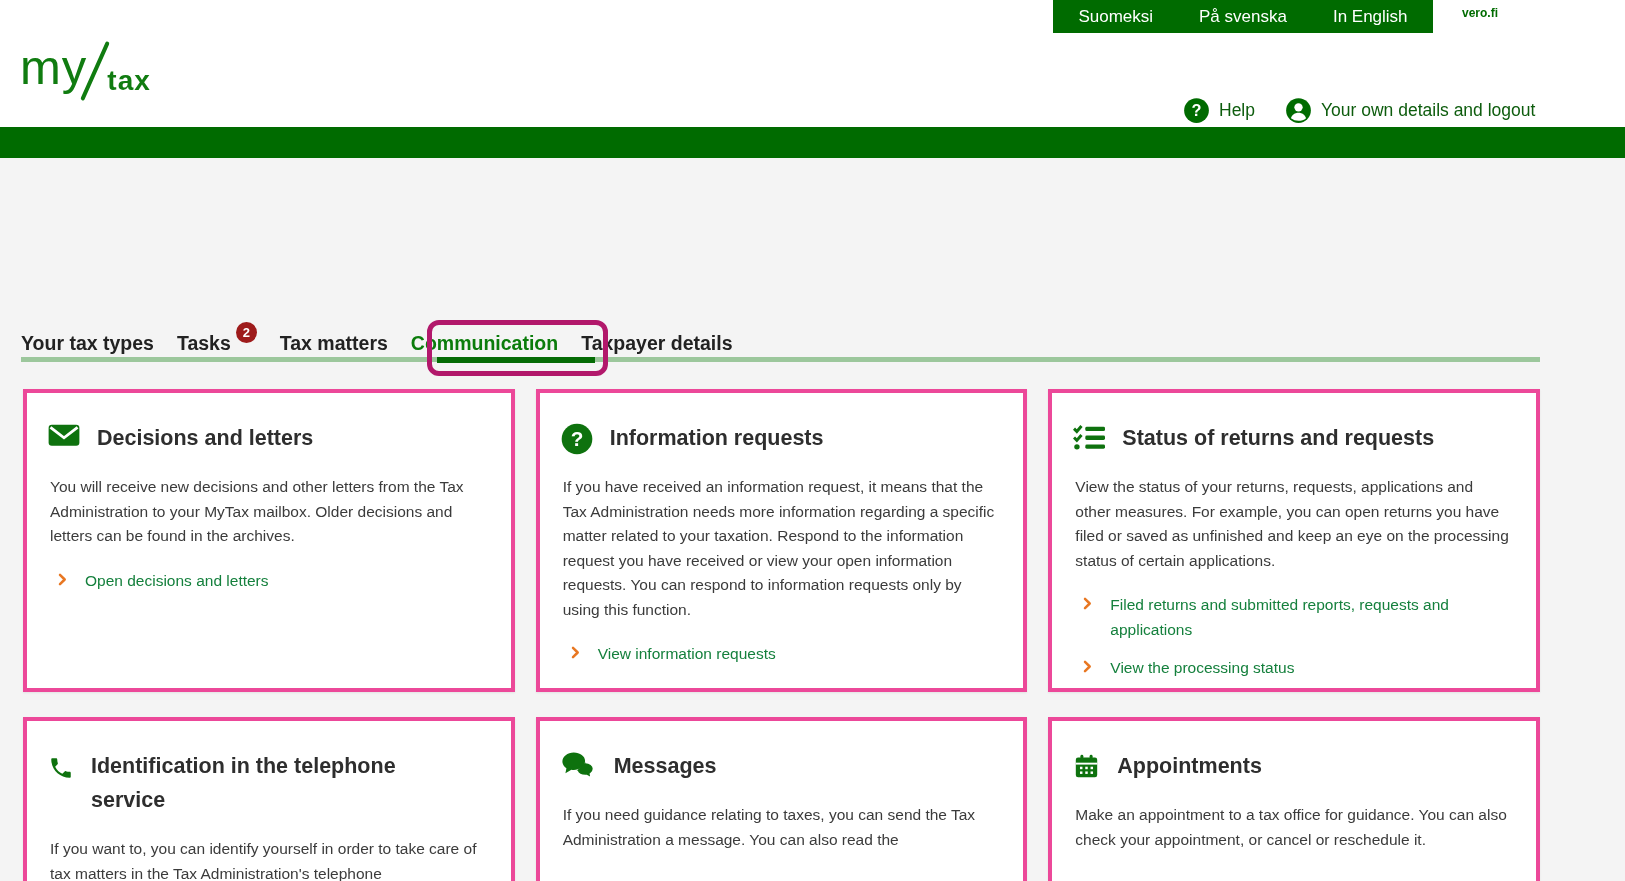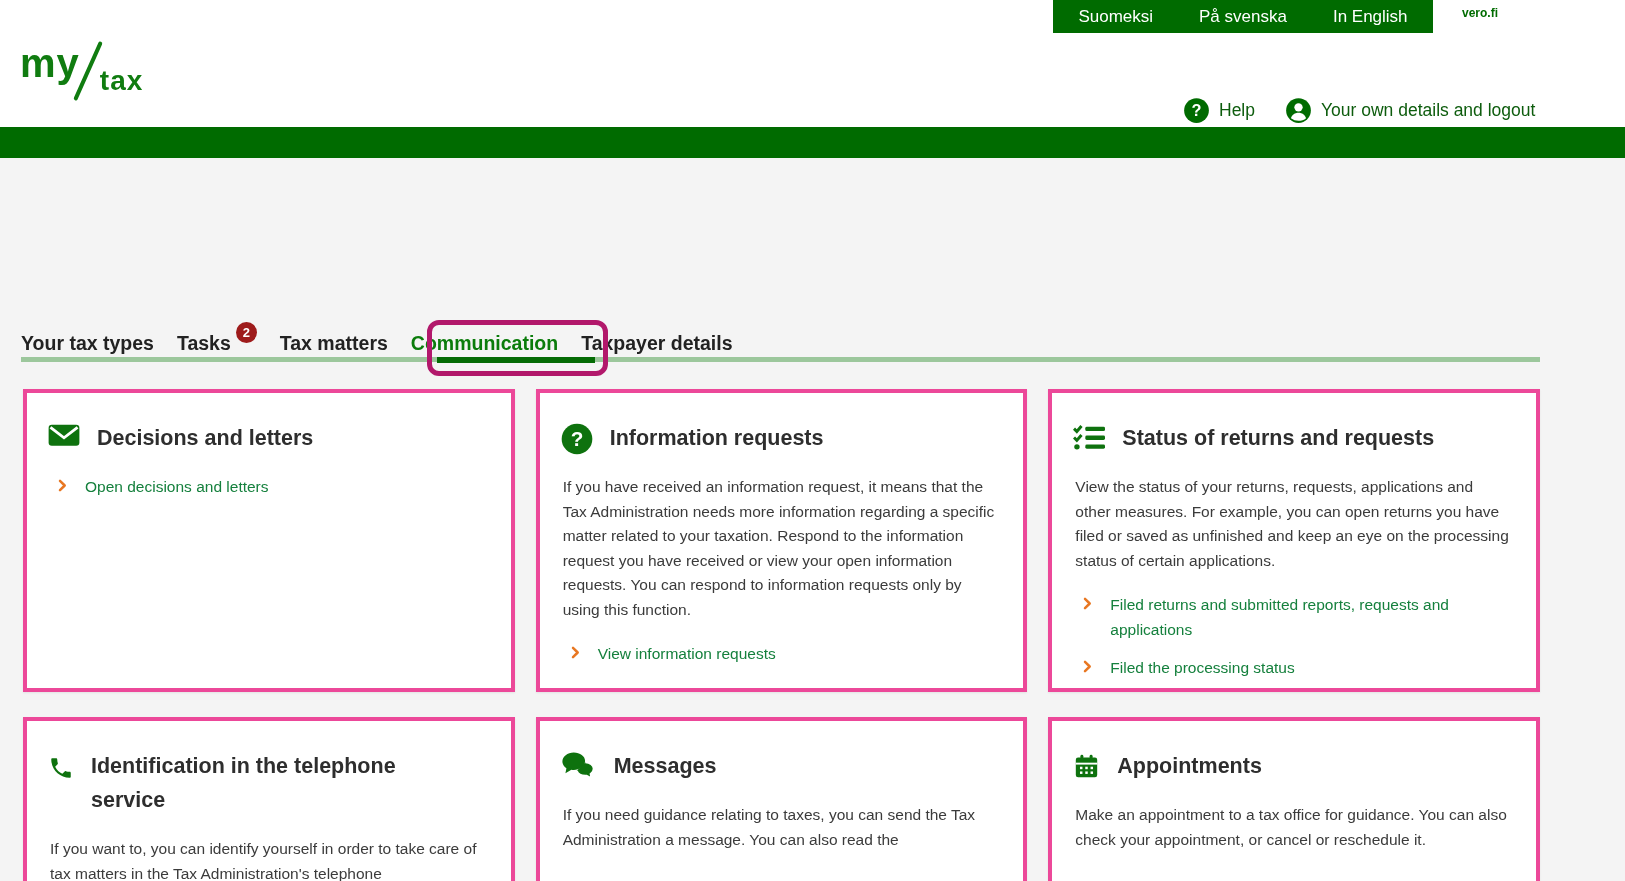--- a/index.html
+++ b/index.html
@@ -12,21 +12,21 @@
   .lang-bar { position:absolute; top:0; left:1053px; width:380px; height:33px;
     background:#006B00; display:flex; align-items:center; justify-content:center; gap:46px; }
   .lang-link { color:#fff; font-size:17px; text-decoration:none; cursor:pointer; white-space:nowrap; }
   .vero-link { position:absolute; top:6px; left:1462px; color:#006B00; font-weight:700;
     font-size:12px; text-decoration:none; cursor:pointer; }
 
   
   .header { position:absolute; top:33px; left:0; width:1625px; height:94px; background:#fff; }
   .logo { position:absolute; left:20px; top:10px; display:flex; align-items:flex-start;
     color:#107C10; cursor:pointer; }
-  .logo-my { font-size:40px; font-weight:700; line-height:1; letter-spacing:1px; }
+  .logo-my { font-size:49px; font-weight:400; line-height:1; letter-spacing:1px; }
   .logo-slash { width:4px; height:64px; background:#107C10; border-radius:2px;
     transform:rotate(24deg); margin:-4px 10px 0 6px; }
   .logo-tax { font-size:28px; font-weight:700; line-height:1; letter-spacing:1px; margin-top:24px; }
   .hdr-group { position:absolute; top:64px; display:flex; align-items:center; gap:9px;
     color:#0D5C0D; font-size:17.5px; cursor:pointer; }
   .hdr-help { left:1183px; }
   .hdr-account { left:1285px; }
   .circle-icon { width:27px; height:27px; display:block; }
 
   
@@ -131,20 +131,21 @@
   <section class="cards">
 
     <div class="card row1">
       <div class="card-head">
         <svg class="icon-box" viewBox="0 0 26 20">
           <rect x="0.5" y="1.5" width="25" height="17" rx="2.6" fill="#0E720E"></rect>
           <path d="M2 3.5 L13 12 L24 3.5" stroke="#fff" stroke-width="2.3" fill="none"></path>
         </svg>
         <h2 class="card-title">Decisions and letters</h2>
       </div>
+      <p class="card-body">You will receive new decisions and other letters from the Tax Administration to your MyTax mailbox. Older decisions and letters can be found in the archives.</p>
       <div class="card-links">
         <div class="card-link">
           <svg class="chev" viewBox="0 0 24 24">
             <path d="M8 4.5l7.5 7.5L8 19.5" stroke="#E87722" stroke-width="4" fill="none" stroke-linecap="round" stroke-linejoin="round"></path>
           </svg>
           <span class="txt">Open decisions and letters</span>
         </div>
       </div>
     </div>
 
@@ -184,21 +185,21 @@
         <div class="card-link">
           <svg class="chev" viewBox="0 0 24 24">
             <path d="M8 4.5l7.5 7.5L8 19.5" stroke="#E87722" stroke-width="4" fill="none" stroke-linecap="round" stroke-linejoin="round"></path>
           </svg>
           <span class="txt">Filed returns and submitted reports, requests and applications</span>
         </div>
         <div class="card-link">
           <svg class="chev" viewBox="0 0 24 24">
             <path d="M8 4.5l7.5 7.5L8 19.5" stroke="#E87722" stroke-width="4" fill="none" stroke-linecap="round" stroke-linejoin="round"></path>
           </svg>
-          <span class="txt">Filed the processing status</span>
+          <span class="txt">View the processing status</span>
         </div>
       </div>
     </div>
 
     <div class="card row2">
       <div class="card-head">
         <svg class="icon-box" viewBox="0 0 24 24" style="width:26px;flex-basis:26px;margin-top:6px;">
           <path d="M6.62 10.79c1.44 2.83 3.76 5.14 6.59 6.59l2.2-2.21c.27-.27.67-.36 1.02-.24 1.12.37 2.33.57 3.57.57.55 0 1 .45 1 1V20c0 .55-.45 1-1 1-9.39 0-17-7.61-17-17 0-.55.45-1 1-1h3.5c.55 0 1 .45 1 1 0 1.25.2 2.45.57 3.57.11.35.03.74-.25 1.02l-2.2 2.2z" fill="#0E720E"></path>
         </svg>
         <h2 class="card-title">Identification in the telephone service</h2>

